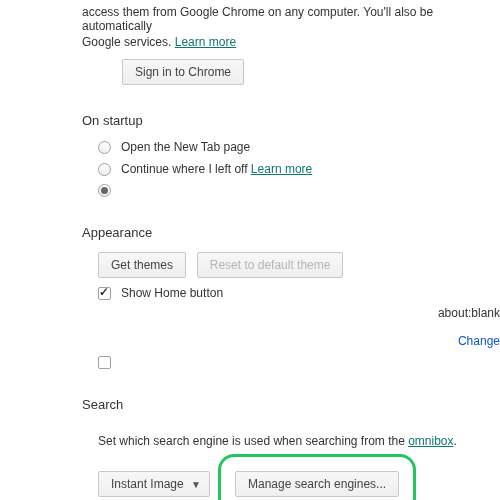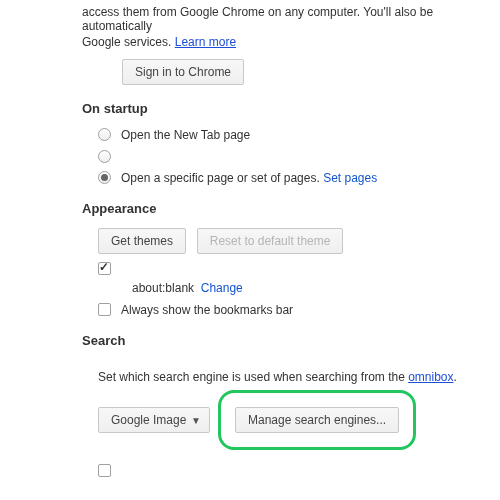--- a/index.html
+++ b/index.html
@@ -8,36 +8,36 @@
     font-size: 12px;
     color: #333;
     background: #fff;
     width: 500px;
     height: 500px;
     overflow: visible;
     padding-left: 82px;
     padding-top: 5px;
   }
   .desc-line { margin-bottom: 2px; }
-  a, .link { color: #1d4ed8; text-decoration: underline; cursor: pointer; }
+  a, .link { color: #0f766e; text-decoration: underline; cursor: pointer; }
   .link-plain { color: #1155cc; text-decoration: none; cursor: pointer; }
   .btn {
     display: inline-block;
     border: 1px solid #c8c8c8;
     background: linear-gradient(#f7f7f7,#efefef);
     border-radius: 2px;
     padding: 5px 12px;
     font-size: 12px;
     color: #444;
     cursor: pointer;
   }
   .btn.disabled { color: #b5b5b5; cursor: default; }
-  .section-title { font-size: 13px; color: #333; margin-top: 16px; margin-bottom: 12px; font-weight: bold; }
-  .row { display: flex; align-items: flex-start; margin: 8px 0 8px 16px; }
-  .row.indent2 { margin-left: 50px; }
+  .section-title { font-size: 13px; color: #333; margin-top: 28px; margin-bottom: 12px; font-weight: normal; }
+  .row { display: flex; align-items: flex-end; margin: 8px 0 8px 16px; }
+  .row.indent2 { margin-left: 50px; flex-direction: column; }
   .radio, .check {
     width: 13px; height: 13px; border: 1px solid #a0a0a0; margin-right: 10px;
     display: inline-block; position: relative; background: #fff; flex-shrink: 0;
   }
   .radio { border-radius: 50%; background: linear-gradient(#fff,#eee); }
   .radio.selected::after {
     content:""; position:absolute; top:2px; left:2px; width:7px; height:7px;
     border-radius:50%; background:#666;
   }
   .check { border-radius: 2px; background: #fff; }
@@ -75,59 +75,59 @@
 
 <div class="section-title">On startup</div>
 
 <div class="row">
   <span class="radio"></span>
   <span>Open the New Tab page</span>
 </div>
 
 <div class="row">
   <span class="radio"></span>
+  <span>
+    <span>Continue where I left off </span><a class="link">Learn more</a>
+  </span>
 </div>
 
 <div class="row">
   <span class="radio selected"></span>
-  <span>
-    <span>Open a specific page or set of pages.  </span><a class="link-plain">Set pages</a>
-  </span>
 </div>
 
 <div class="section-title">Appearance</div>
 
 <div class="themes-row">
   <button class="btn">Get themes</button>
   <span class="spacer4"></span>
   <button class="btn disabled">Reset to default theme</button>
 </div>
 
 <div class="row">
   <span class="check checked"></span>
+  <span>Show Home button</span>
 </div>
 <div class="row indent2" style="margin-top:-2px;">
   <span>about:blank</span>&nbsp;&nbsp;
   <a class="link-plain">Change</a>
 </div>
 
 <div class="row">
   <span class="check"></span>
-  <span>Always show the bookmarks bar</span>
 </div>
 
 <div class="section-title">Search</div>
 
 <div class="sub-desc">
   <span>Set which search engine is used when searching from the </span><a class="link">omnibox</a><span>.</span>
 </div>
 
 <div class="search-controls">
   <div class="select-like">
-    <span>Google Image</span>
+    <span>Instant Image</span>
     <span class="caret">▼</span>
   </div>
   <span class="highlight-box">
     <button class="btn">Manage search engines...</button>
   </span>
 </div>
 
 <div class="row" style="margin-top:14px;">
   <span class="check"></span>
 </div>

